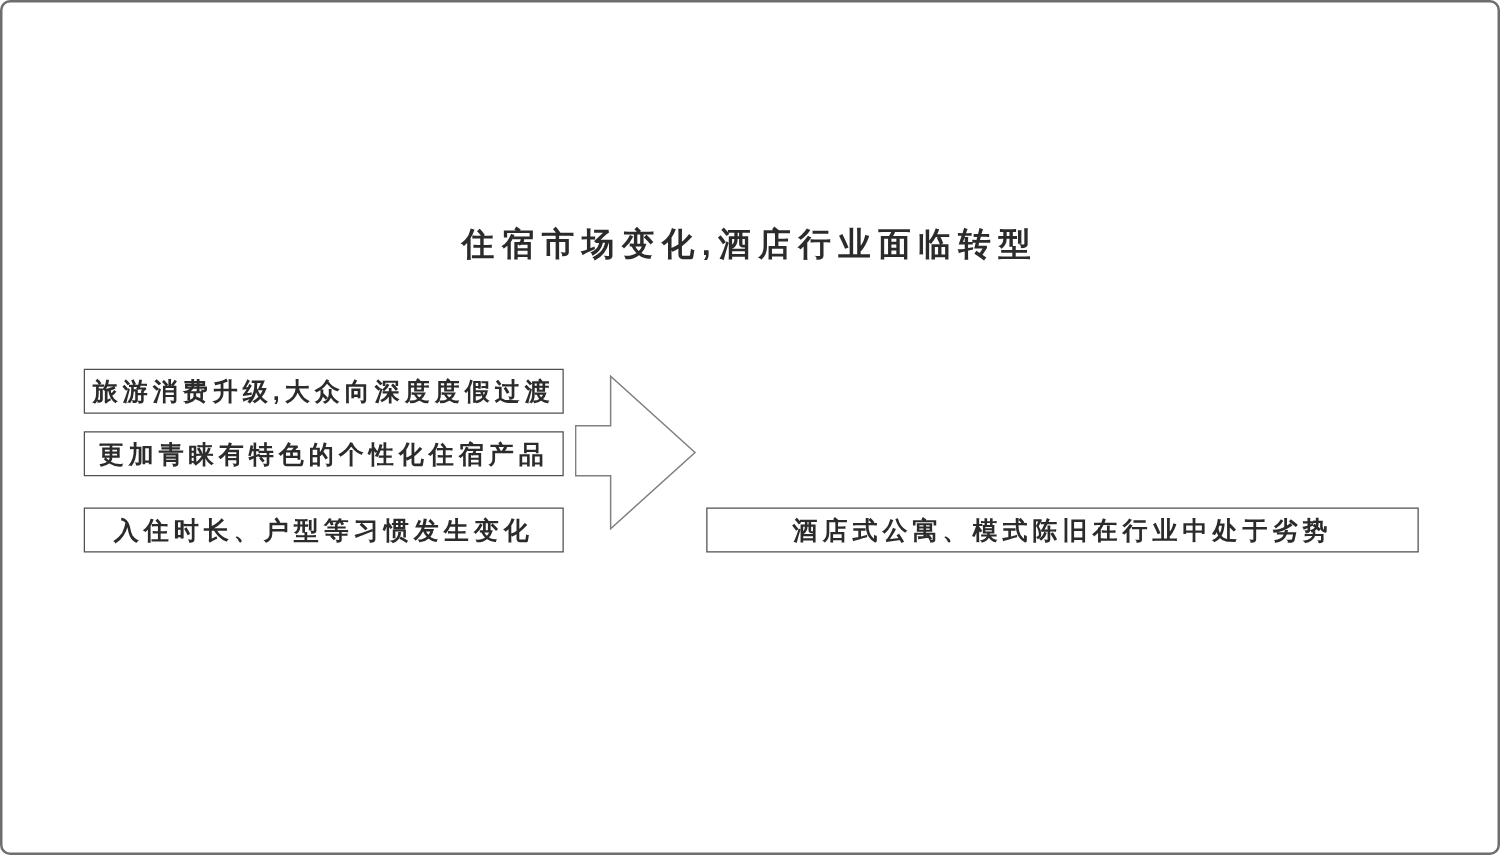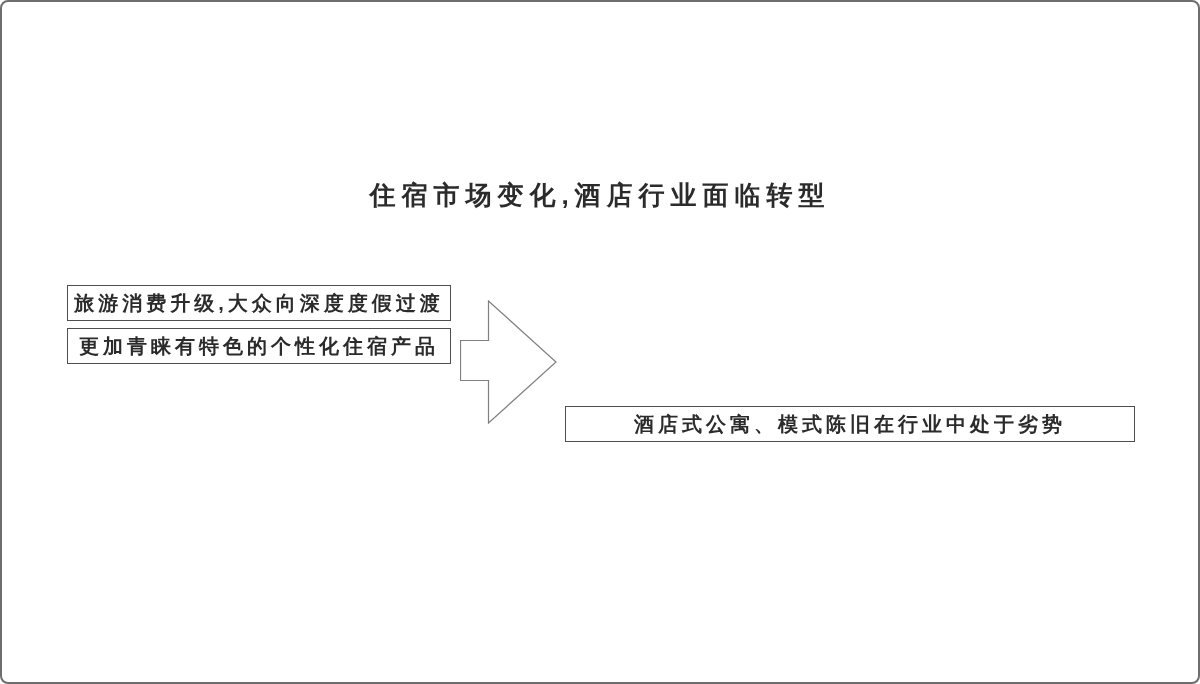--- a/index.html
+++ b/index.html
@@ -40,41 +40,42 @@
     align-items: center;
     justify-content: center;
     font-size: 20px;
     font-weight: bold;
     letter-spacing: 4px;
     color: #2b2b2b;
     white-space: nowrap;
   }
   .left-col  { left: 65px;  width: 384px; }
   .right-col { left: 563px; width: 570px; }
-  .row-1 { top: 283px; }
-  .row-2 { top: 326px; }
+  .row-1 { top: 293px; }
+  .row-2 { top: 343px; }
   .row-3 { top: 404px; }
   .arrow-wrap {
     position: absolute;
     left: 458px;
     top: 298px;
     width: 97px;
     height: 124px;
   }
   .arrow-wrap svg { display: block; width: 100%; height: 100%; }
 </style>
 </head>
 <body>
 
 <div class="frame">
 
   <div class="diagram-title">住宿市场变化,酒店行业面临转型</div>
 
   <div class="flow-box left-col row-1">旅游消费升级,大众向深度度假过渡</div>
   <div class="flow-box left-col row-2">更加青睐有特色的个性化住宿产品</div>
+  <div class="flow-box left-col row-3">入住时长、户型等习惯发生变化</div>
 
   <div class="arrow-wrap">
     <svg viewBox="0 0 97 124" xmlns="http://www.w3.org/2000/svg" aria-hidden="true">
       <polygon points="0.5,40.5 28.5,40.5 28.5,1 96,62 28.5,123 28.5,80.5 0.5,80.5" fill="none" stroke="#808080" stroke-width="1.2" stroke-linejoin="miter"></polygon>
     </svg>
   </div>
 
   <div class="flow-box right-col row-3">酒店式公寓、模式陈旧在行业中处于劣势</div>
 
 </div>

